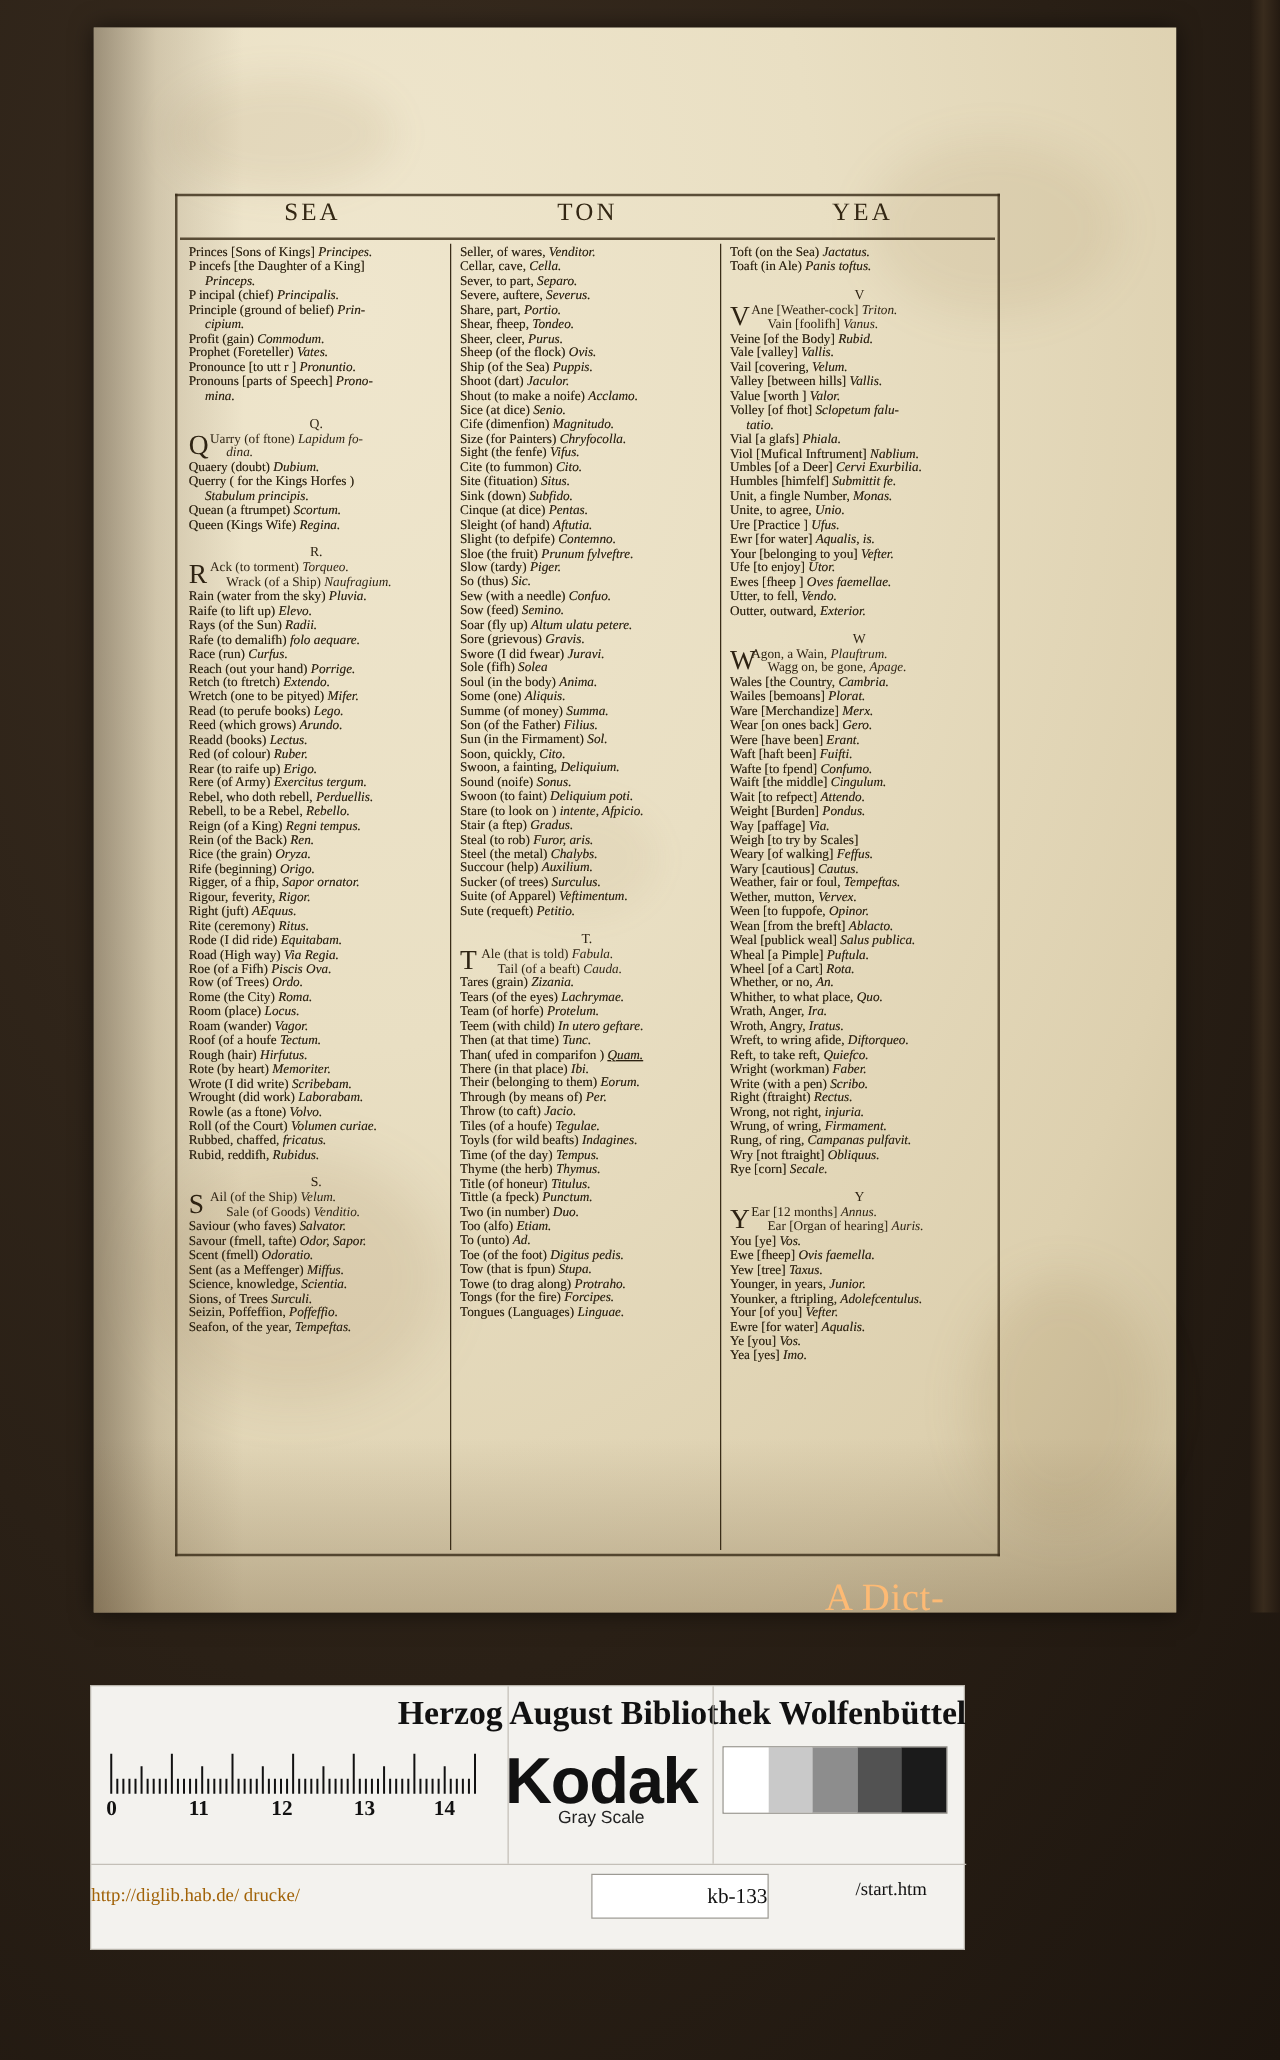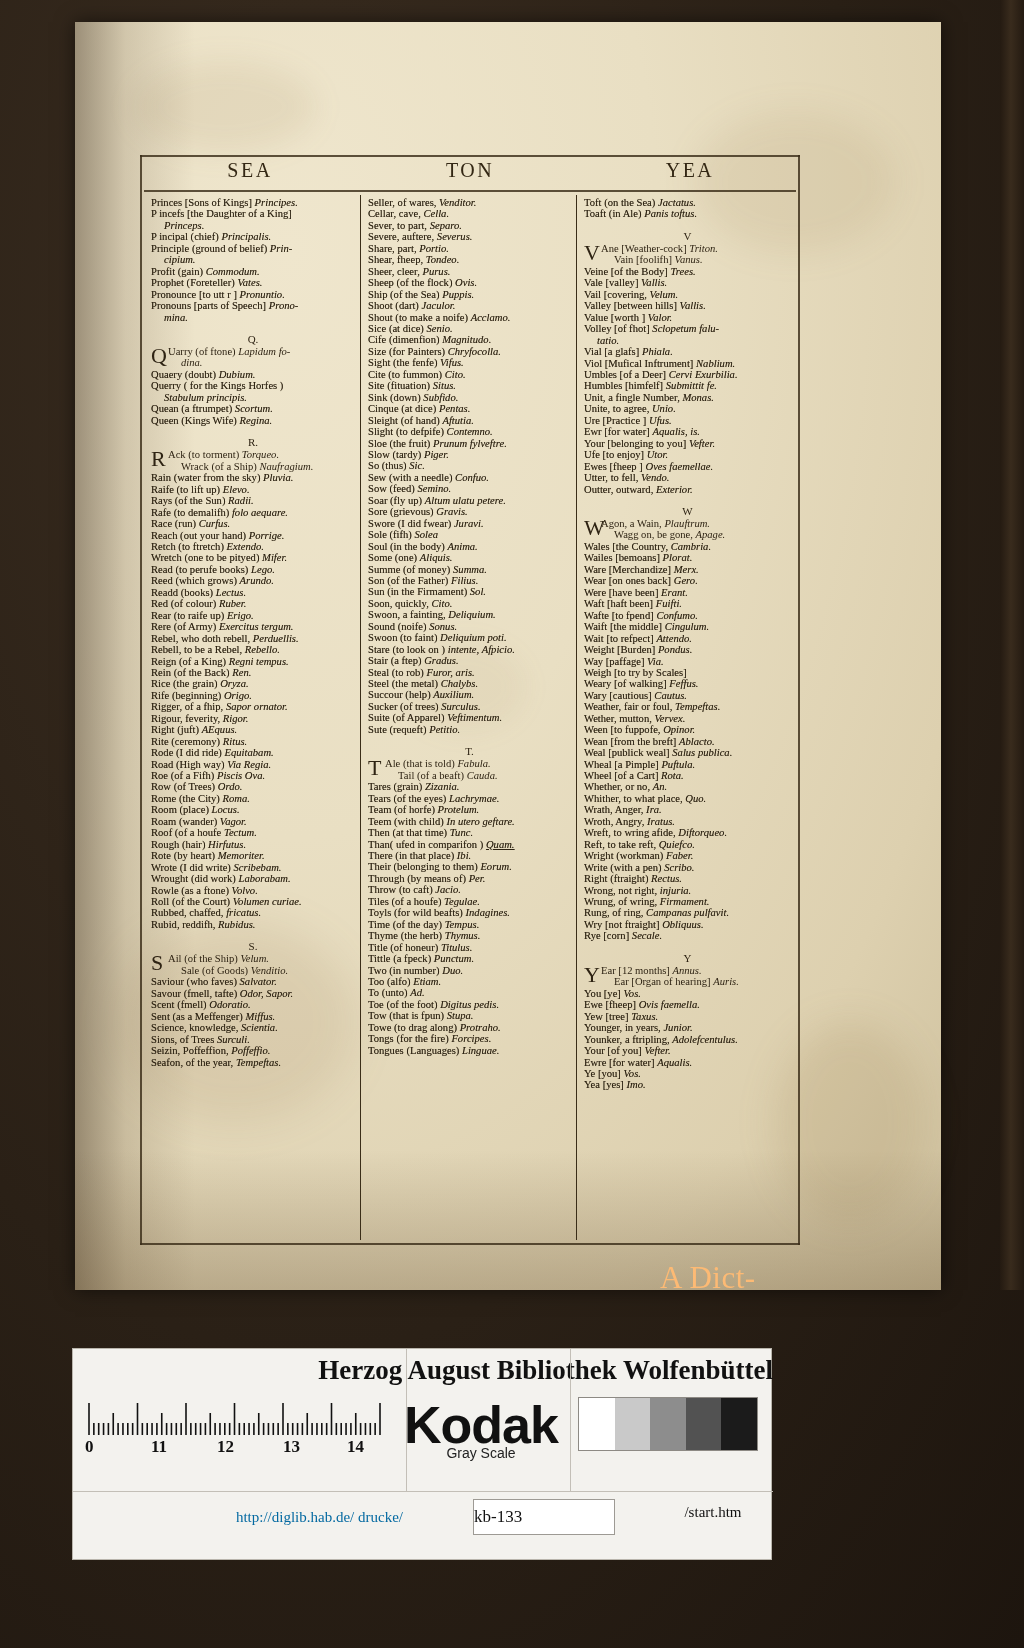--- a/index.html
+++ b/index.html
@@ -128,41 +128,41 @@
   #ruler-box{
     position:absolute;left:12px;top:52px;width:300px;height:86px;
   }
   #ticks{position:absolute;left:0;top:0;width:300px;height:36px;}
   #ticklabels{
     position:absolute;left:0;top:36px;width:300px;height:26px;
     font-size:17px;font-weight:bold;color:#111;
   }
   #ticklabels span{position:absolute;}
   #url{
-    position:absolute;left:0;top:160px;width:330px;text-align:right;
-    font-size:15px;color:#0369a1;
+    position:absolute;left:0;top:160px;width:330px;text-align:left;
+    font-size:15px;color:#a16207;
   }
   #kodak{
     position:absolute;left:318px;top:46px;width:180px;text-align:center;
     font-size:52px;font-weight:bold;color:#111;font-family:"Liberation Sans", sans-serif;
     letter-spacing:-1px;
   }
   #grayscale-label{
     position:absolute;left:318px;top:96px;width:180px;text-align:center;
     font-size:14px;color:#222;font-family:"Liberation Sans", sans-serif;
   }
   #patches{
     position:absolute;left:505px;top:48px;width:180px;height:54px;
     display:flex;border:1px solid #8d8a84;box-sizing:border-box;
   }
   #patches div{flex:1;}
   #shelfmark{
     position:absolute;left:400px;top:150px;width:140px;height:34px;
     border:1px solid #9d9a94;background:#fff;
-    font-size:17px;color:#111;text-align:left;line-height:34px;
+    font-size:17px;color:#111;text-align:right;line-height:34px;
   }
   #starthtm{
     position:absolute;left:560px;top:155px;width:160px;
     font-size:15px;color:#111;text-align:center;
   }
   #target-divider{
     position:absolute;left:0;top:142px;width:700px;height:1px;background:#c3bfb7;
   }
   #target-vline{
     position:absolute;left:333px;top:0px;width:1px;height:142px;background:#c3bfb7;
@@ -371,21 +371,21 @@
     <div class="col col3" id="col-3">
         <div class="entry">Toft (on the Sea) <i>Jactatus.</i></div>
         <div class="entry">Toaft (in Ale) <i>Panis toftus.</i></div>
         <div class="gap"></div>
         <div class="letter-head">V</div>
         <div class="dropline">
           <span class="dropcap">V</span>
           <span class="l1">Ane [Weather-cock] <i>Triton.</i></span>
           <span class="l2">Vain [foolifh] <i>Vanus.</i></span>
         </div>
-        <div class="entry">Veine [of the Body] <i>Trees.</i></div>
+        <div class="entry">Veine [of the Body] <i>Rubid.</i></div>
         <div class="entry">Vale [valley] <i>Vallis.</i></div>
         <div class="entry">Vail [covering, <i>Velum.</i></div>
         <div class="entry">Valley [between hills] <i>Vallis.</i></div>
         <div class="entry">Value [worth ] <i>Valor.</i></div>
         <div class="entry">Volley [of fhot] <i>Sclopetum falu-</i></div>
         <div class="entry"><span class="cont"><i>tatio.</i></span></div>
         <div class="entry">Vial [a glafs] <i>Phiala.</i></div>
         <div class="entry">Viol [Mufical Inftrument] <i>Nablium.</i></div>
         <div class="entry">Umbles [of a Deer] <i>Cervi Exurbilia.</i></div>
         <div class="entry">Humbles [himfelf] <i>Submittit fe.</i></div>

